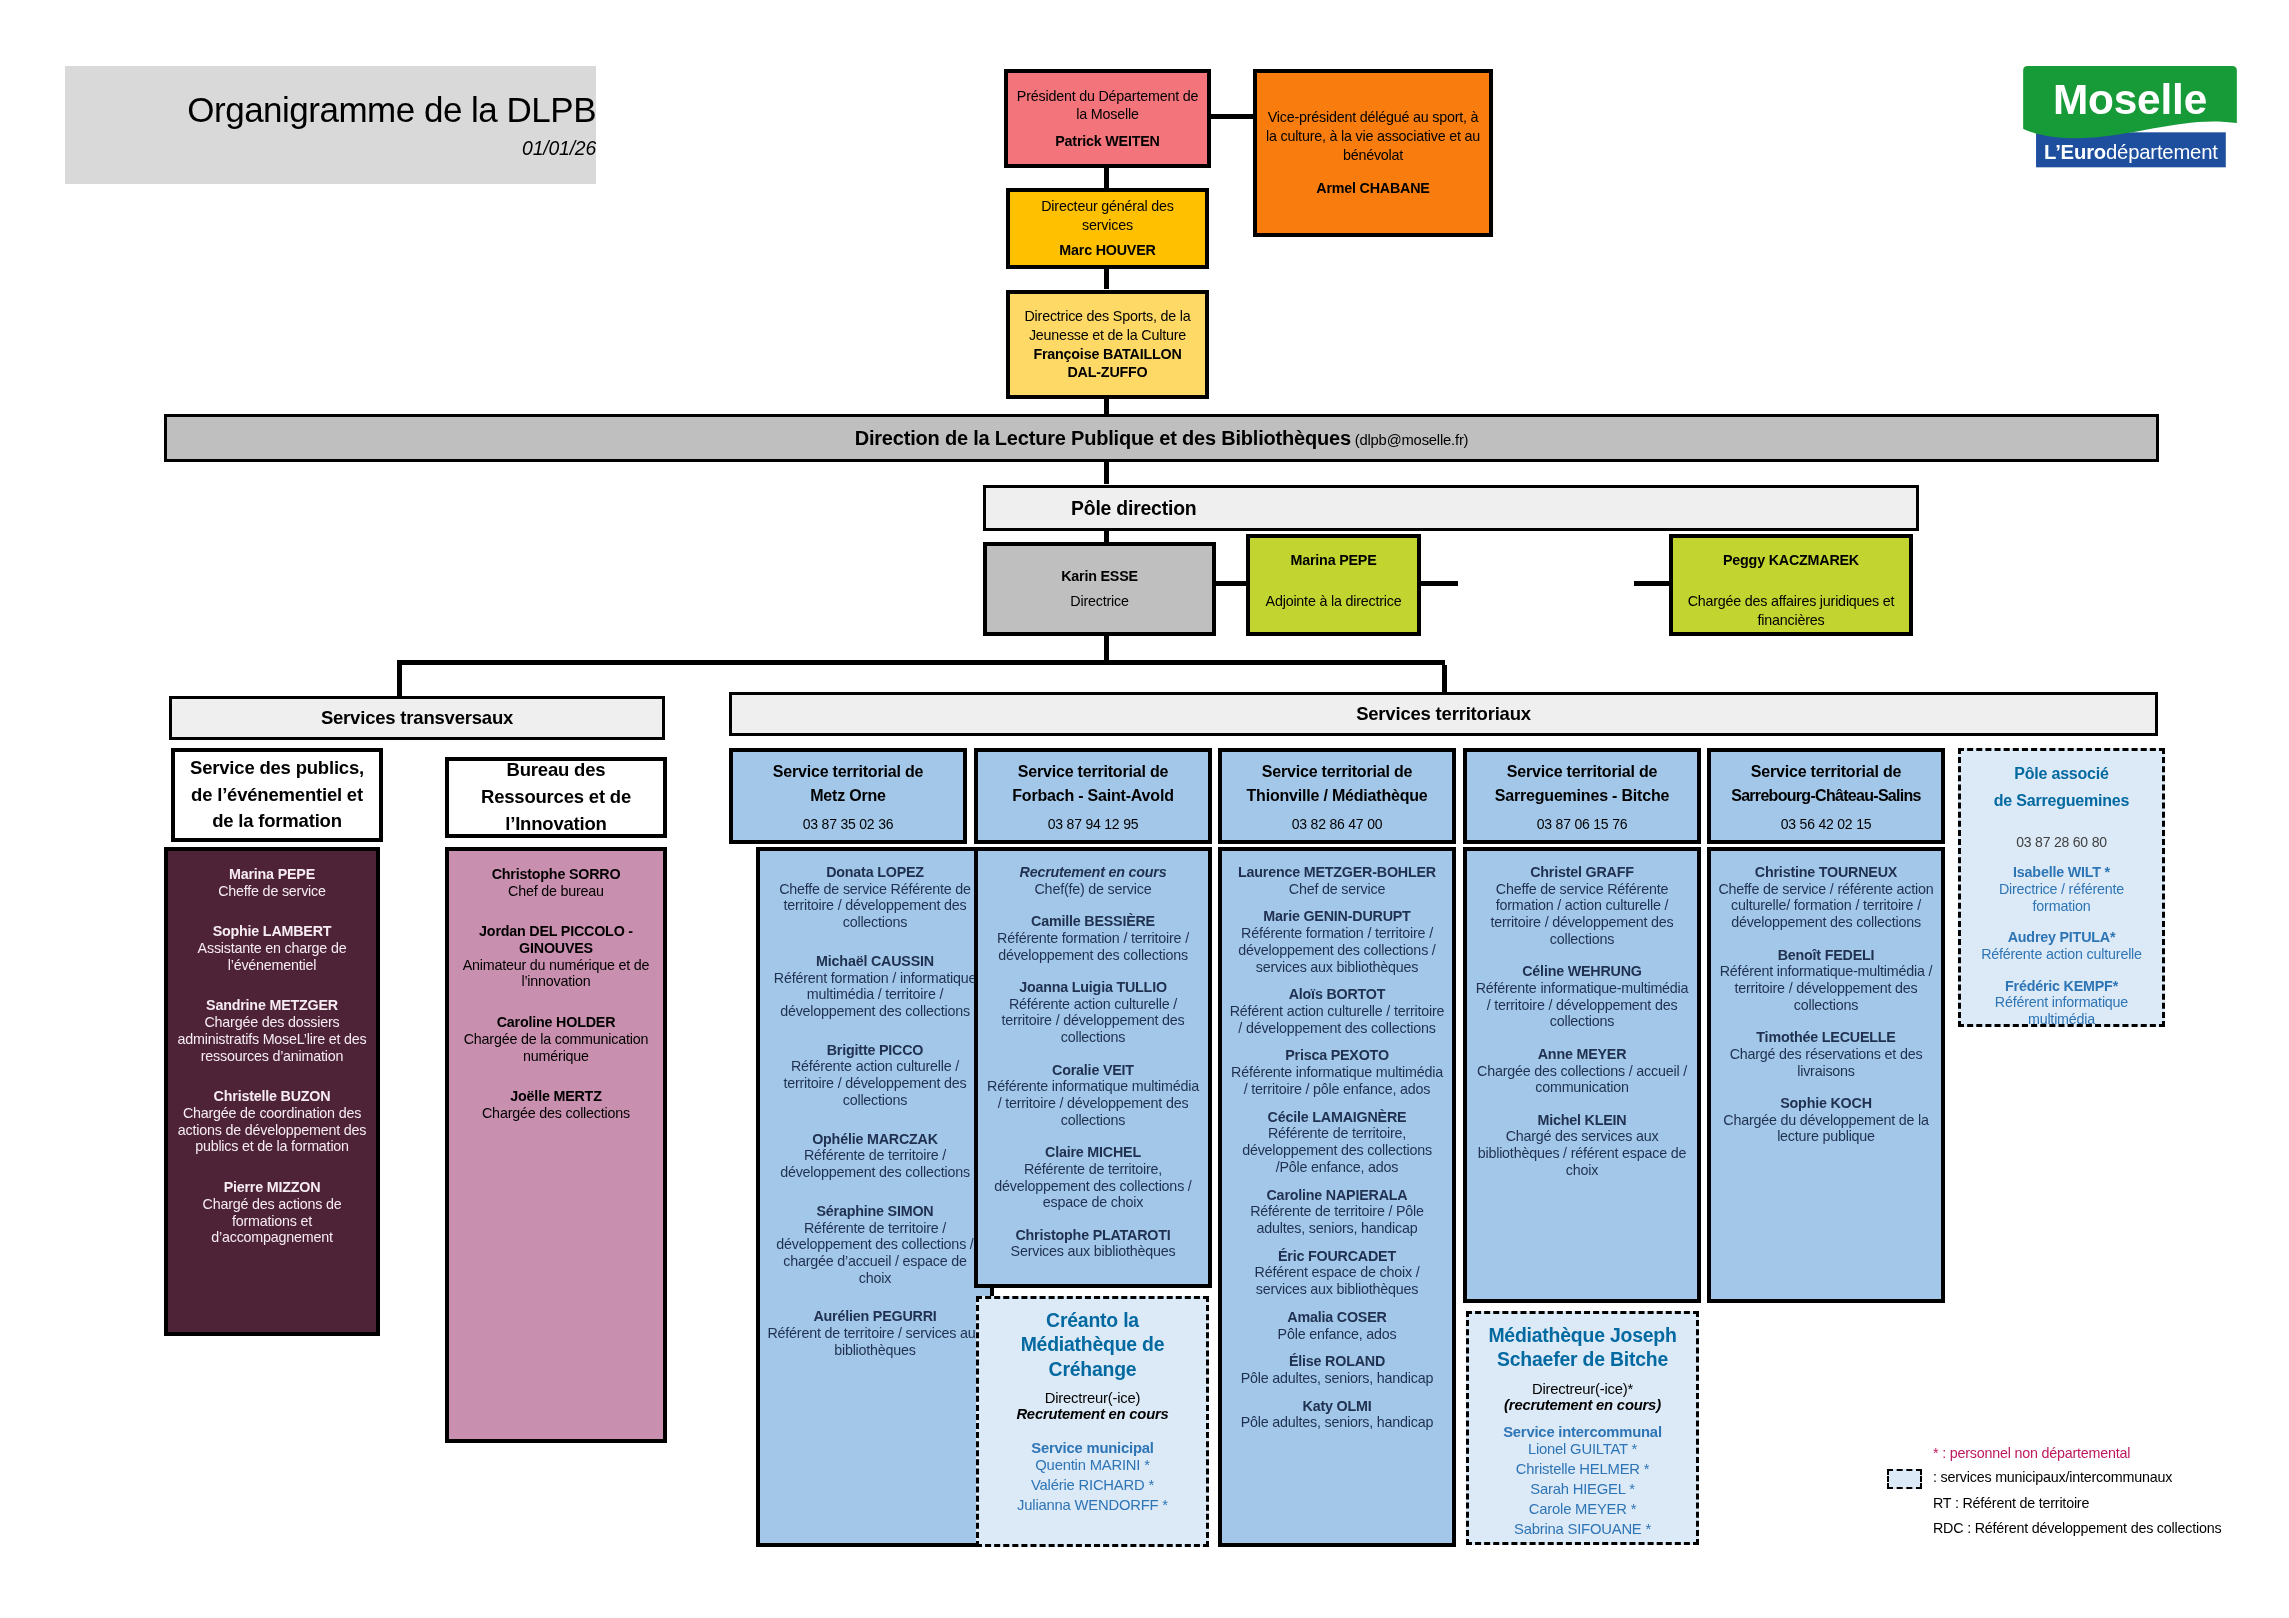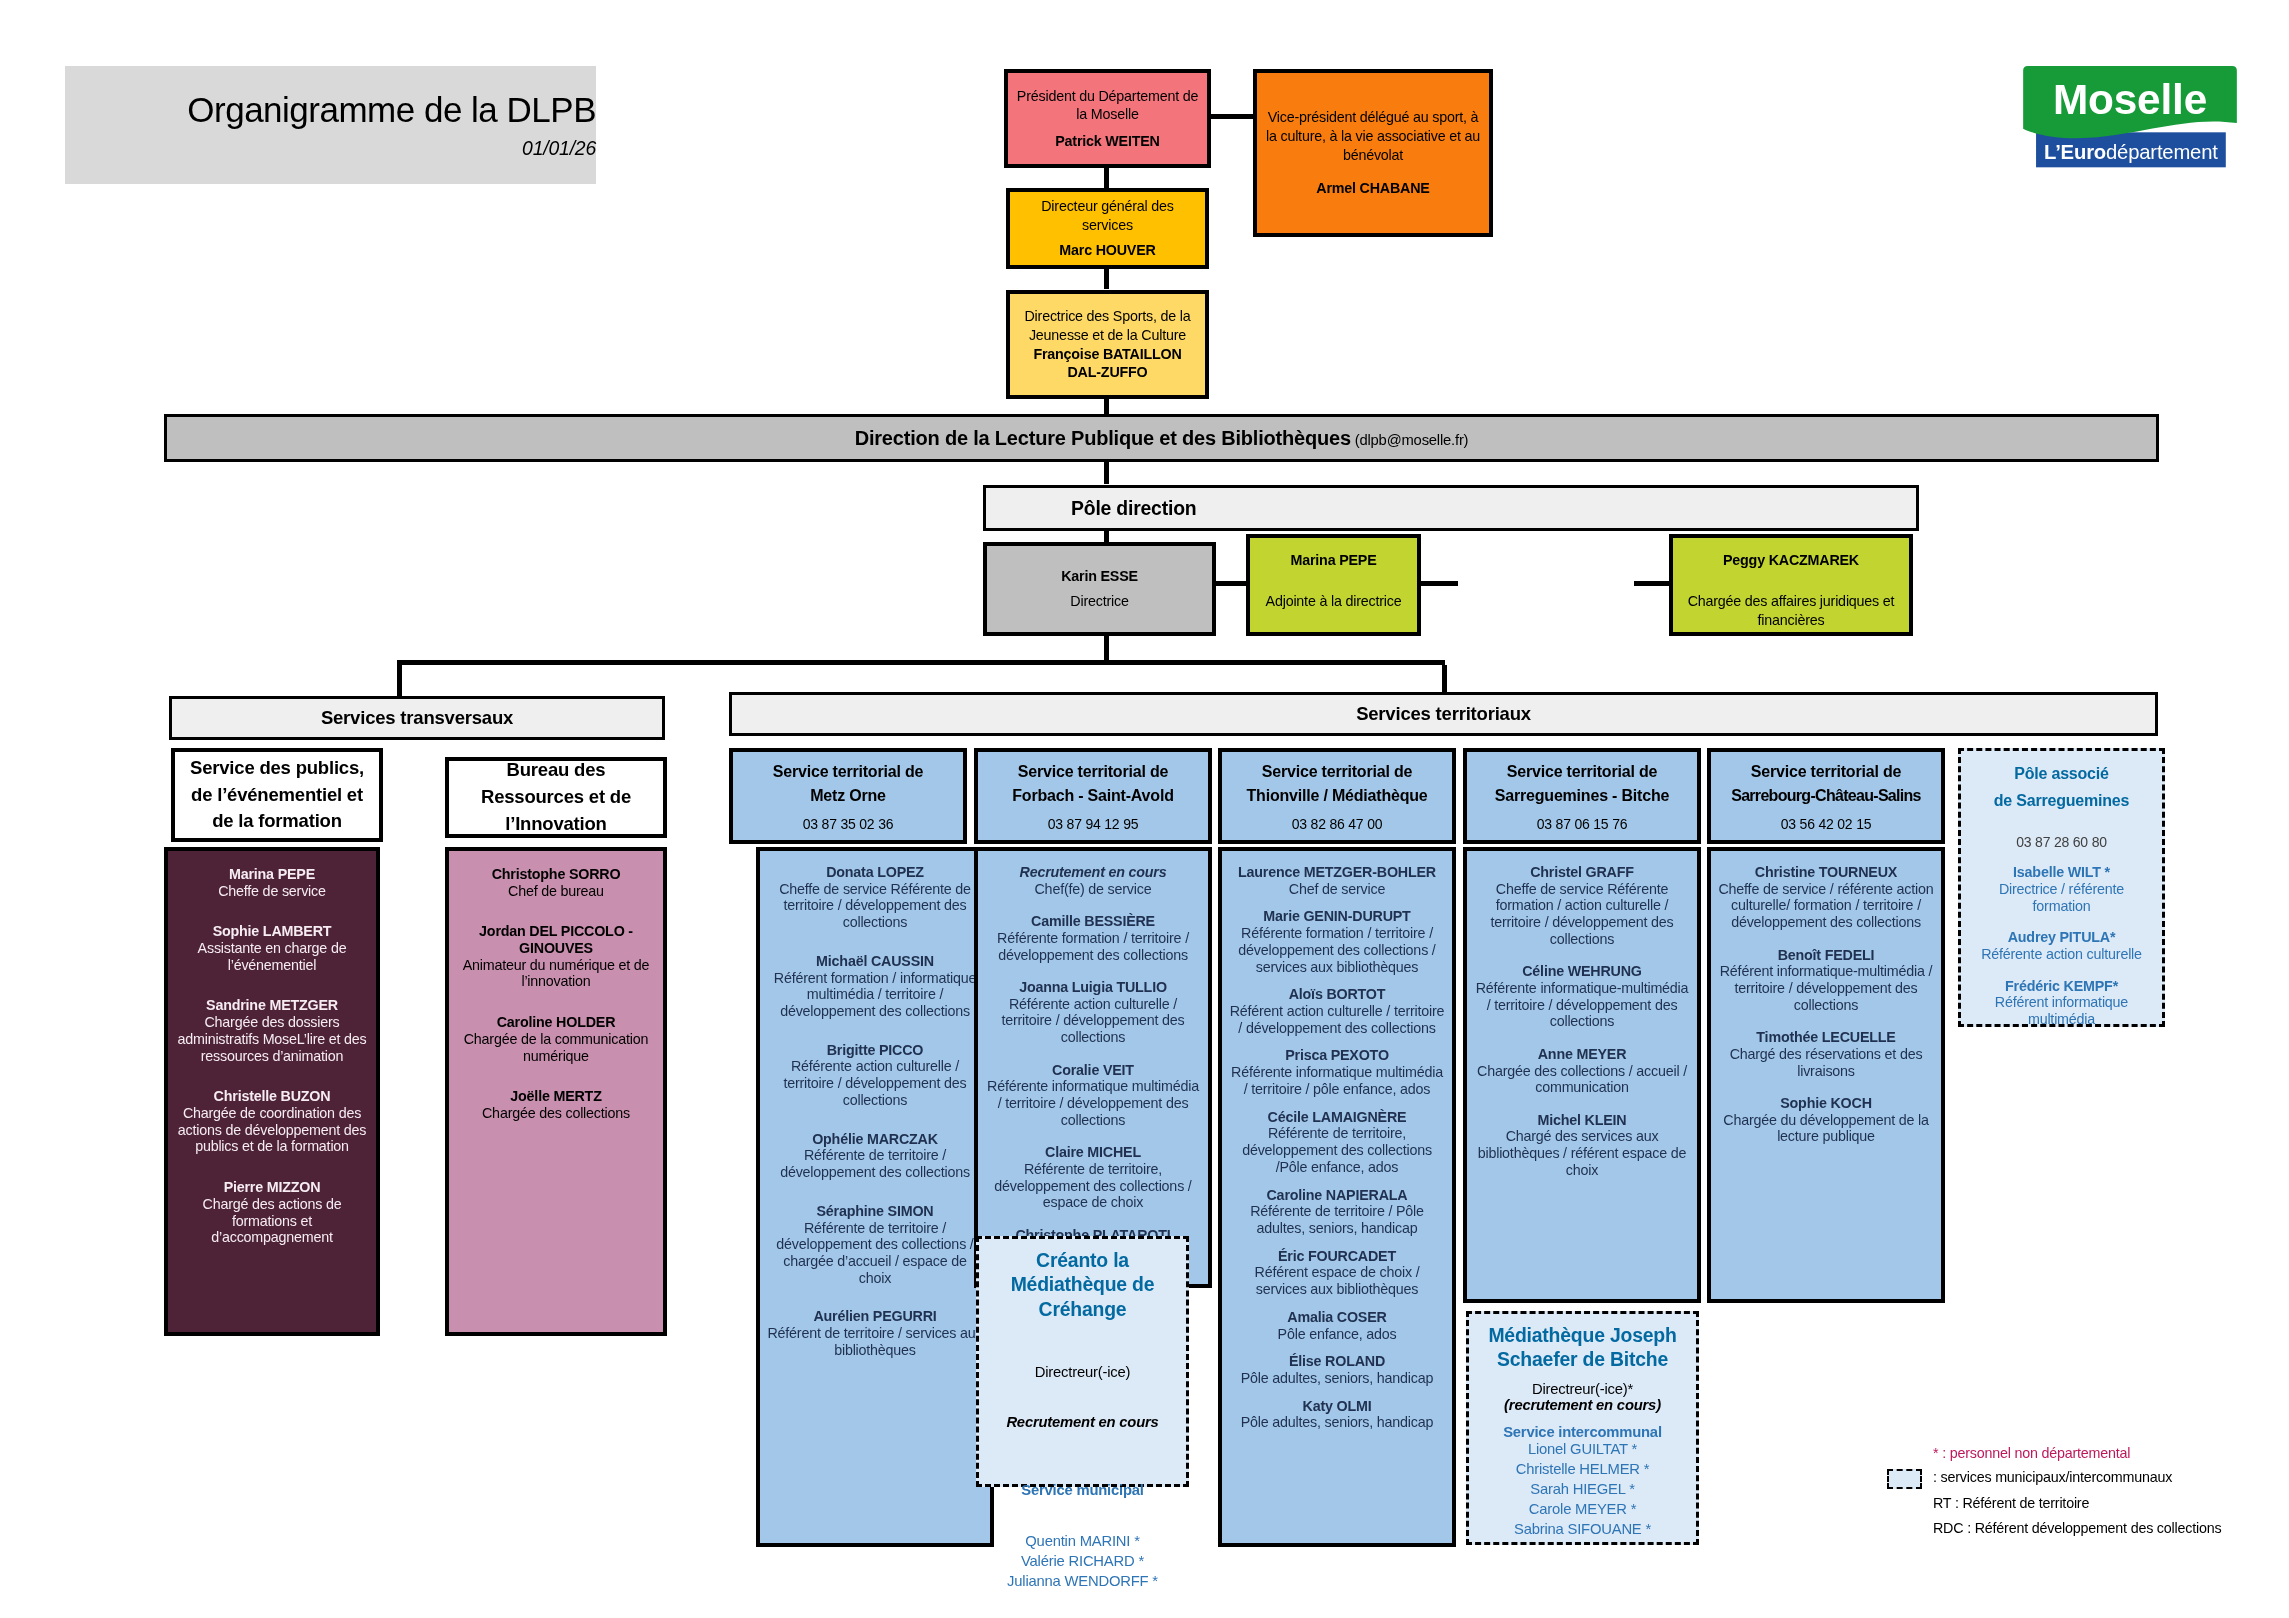--- a/index.html
+++ b/index.html
@@ -173,21 +173,21 @@
       </div>
       <div class="member">
         <div class="member-name">Christelle BUZON</div>
         <div class="member-role">Chargée de coordination des actions de développement des publics et de la formation</div>
       </div>
       <div class="member">
         <div class="member-name">Pierre MIZZON</div>
         <div class="member-role">Chargé des actions de formations et d’accompagnement</div>
       </div>
     </div>
-  <div class="box pinkbox" style="left:445px;top:847px;width:222px;height:489px;">
+  <div class="box pinkbox" style="left:445px;top:847px;width:222px;height:596px;">
       <div class="member">
         <div class="member-name">Christophe SORRO</div>
         <div class="member-role">Chef de bureau</div>
       </div>
       <div class="member">
         <div class="member-name">Jordan DEL PICCOLO - GINOUVES</div>
         <div class="member-role">Animateur du numérique et de l’innovation</div>
       </div>
       <div class="member">
         <div class="member-name">Caroline HOLDER</div>
@@ -349,21 +349,21 @@
       <div class="member">
         <div class="member-name">Timothée LECUELLE</div>
         <div class="member-role">Chargé des réservations et des livraisons</div>
       </div>
       <div class="member">
         <div class="member-name">Sophie KOCH</div>
         <div class="member-role">Chargée du développement de la lecture publique</div>
       </div>
     </div>
 
-  <div class="dotted" style="left:976px;top:1236px;width:213px;height:251px;gap:34px;">
+  <div class="dotted" style="left:976px;top:1296px;width:233px;height:251px;">
     <div class="dtitle">Créanto la Médiathèque de Créhange</div>
     <div class="drole">Directreur(-ice)</div>
     <div class="drecruit">Recrutement en cours</div>
     <div class="dservice">Service municipal</div>
     <div class="dstaff">
         <div>Quentin MARINI *</div>
         <div>Valérie RICHARD *</div>
         <div>Julianna WENDORFF *</div>
       </div>
   </div>

